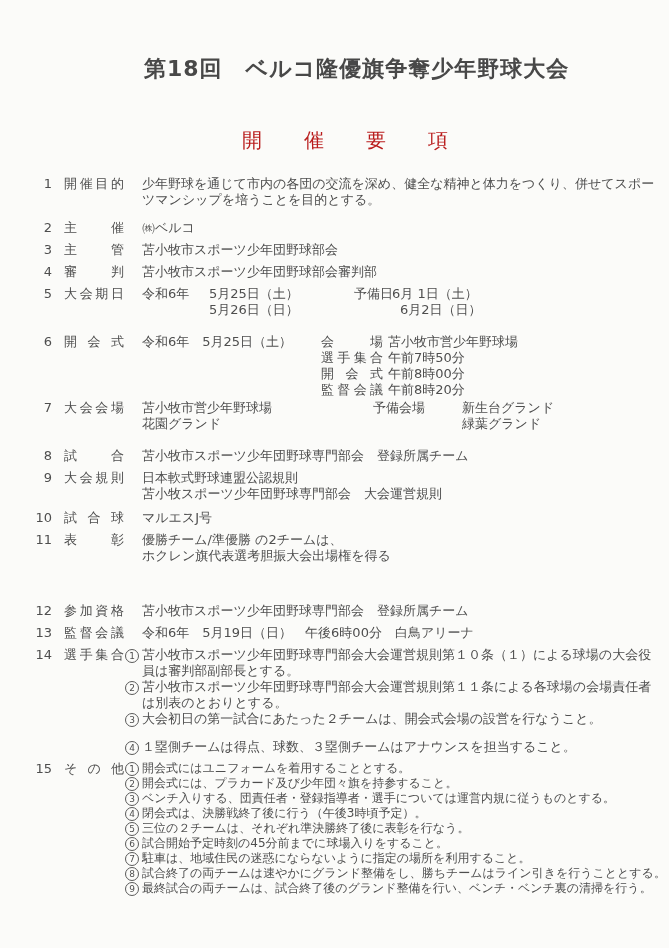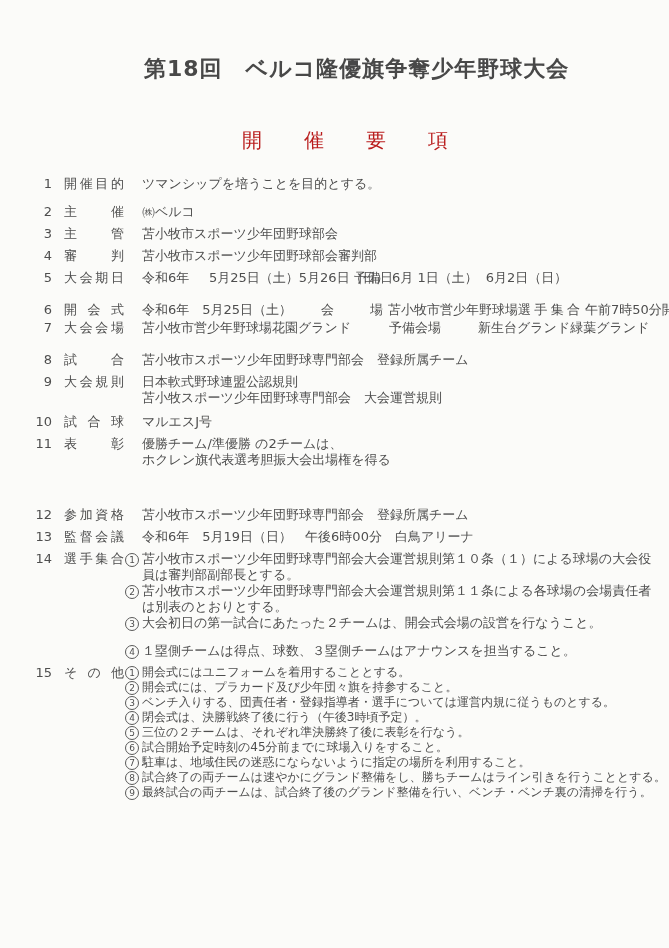--- a/index.html
+++ b/index.html
@@ -25,39 +25,39 @@
   .sec { display:flex; margin-bottom:6px; }
   .num { width:20px; flex:none; text-align:right; }
   .lbl {
     width:60px; flex:none; margin-left:12px;
     text-align:justify; text-align-last:justify; text-justify:inter-character;
   }
   .content { flex:1; min-width:0; margin-left:18px; }
   .line { white-space:nowrap; }
 
   .hrow { display:flex; }
-  .col { display:flex; flex-direction:row; }
+  .col { display:flex; flex-direction:column; }
 
   
   .era  { flex:none; width:67px; white-space:nowrap; }
   .dcol { flex:none; width:145px; }
   .rsv-lbl { flex:none; width:38px; white-space:nowrap; }
   .rcol .line.indent { margin-left:8px; }
 
   
   .era2 { flex:none; width:179px; white-space:nowrap; }
   .klbl {
     flex:none; width:62px; white-space:nowrap;
     text-align:justify; text-align-last:justify; text-justify:inter-character;
   }
   .kval { margin-left:5px; white-space:nowrap; }
 
   
   .vcol { flex:none; width:231px; }
-  .rsv-lbl2 { flex:none; width:89px; white-space:nowrap;margin-left:16px; }
+  .rsv-lbl2 { flex:none; width:89px; white-space:nowrap; }
 
   
   .nlist { margin-left:-17px; }
   .nitem { display:flex; }
   .markcol { flex:none; width:17px; }
   .circ {
     display:inline-block; width:12px; height:12px; margin-top:1px;
     border:1px solid #5a5a5a; border-radius:50%;
     font-size:9px; line-height:12px; text-align:center;
   }
@@ -78,20 +78,21 @@
 <body style="background: rgb(251, 251, 249); color: rgb(78, 78, 78);">
 
 <div class="page">
   <h1 class="title">第18回　ベルコ隆優旗争奪少年野球大会</h1>
   <div class="subtitle">開催要項</div>
   <div class="sections">
       <div class="sec">
         <div class="num">1</div>
         <div class="lbl">開催目的</div>
         <div class="content">
+          <div class="line">少年野球を通じて市内の各団の交流を深め、健全な精神と体力をつくり、併せてスポー</div>
           <div class="line">ツマンシップを培うことを目的とする。</div>
         </div>
       </div>
       <div class="sec">
         <div class="num">2</div>
         <div class="lbl">主催</div>
         <div class="content">
           <div class="line">㈱ベルコ</div>
         </div>
       </div>

